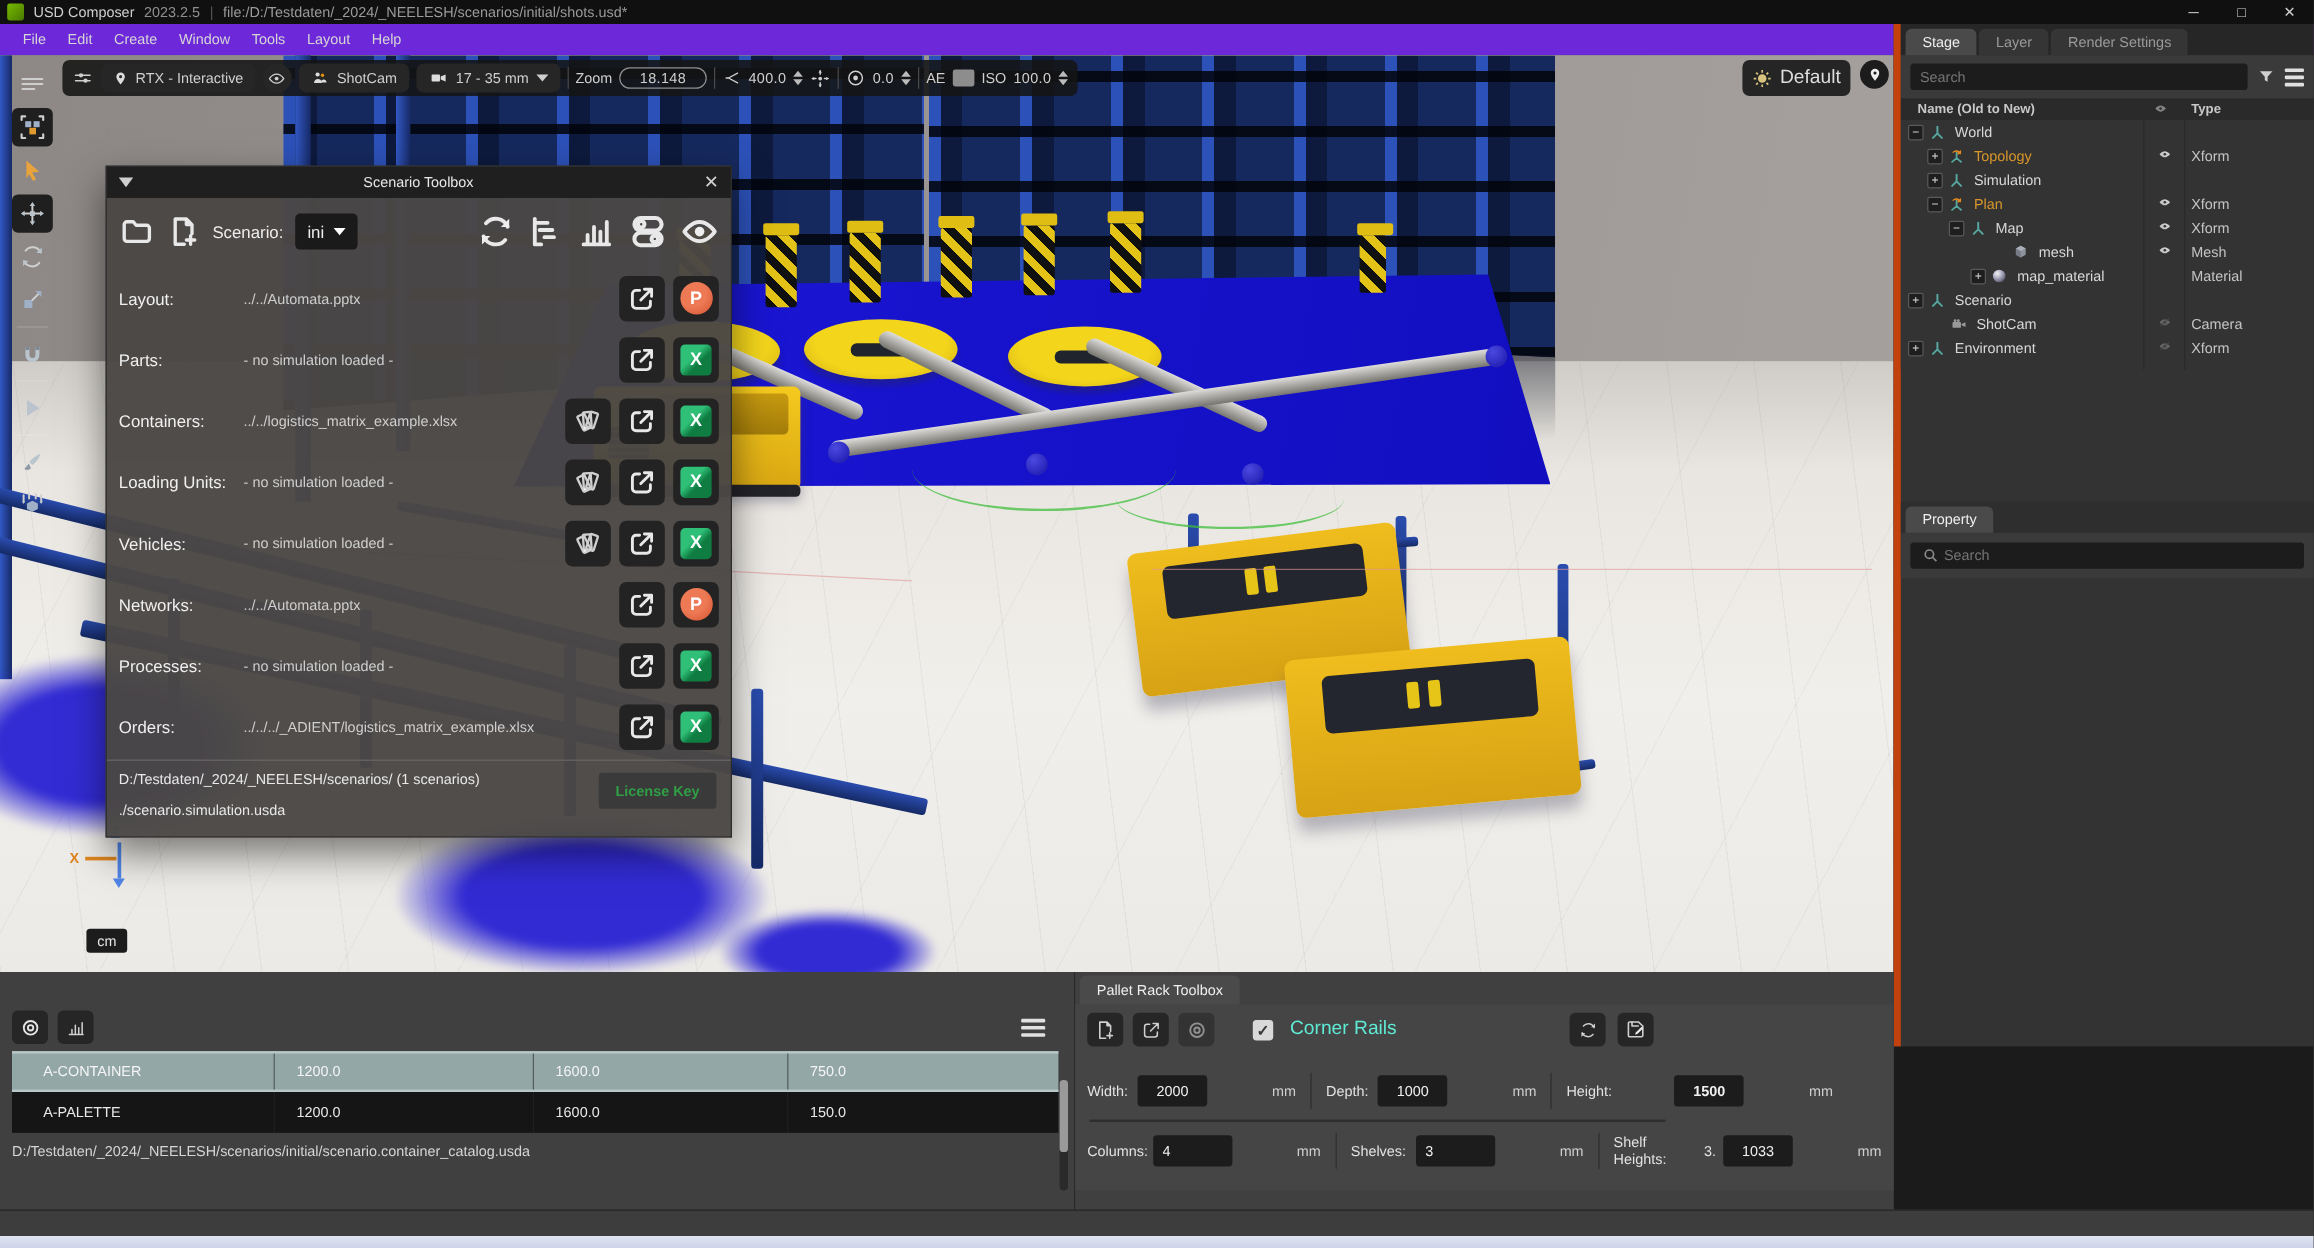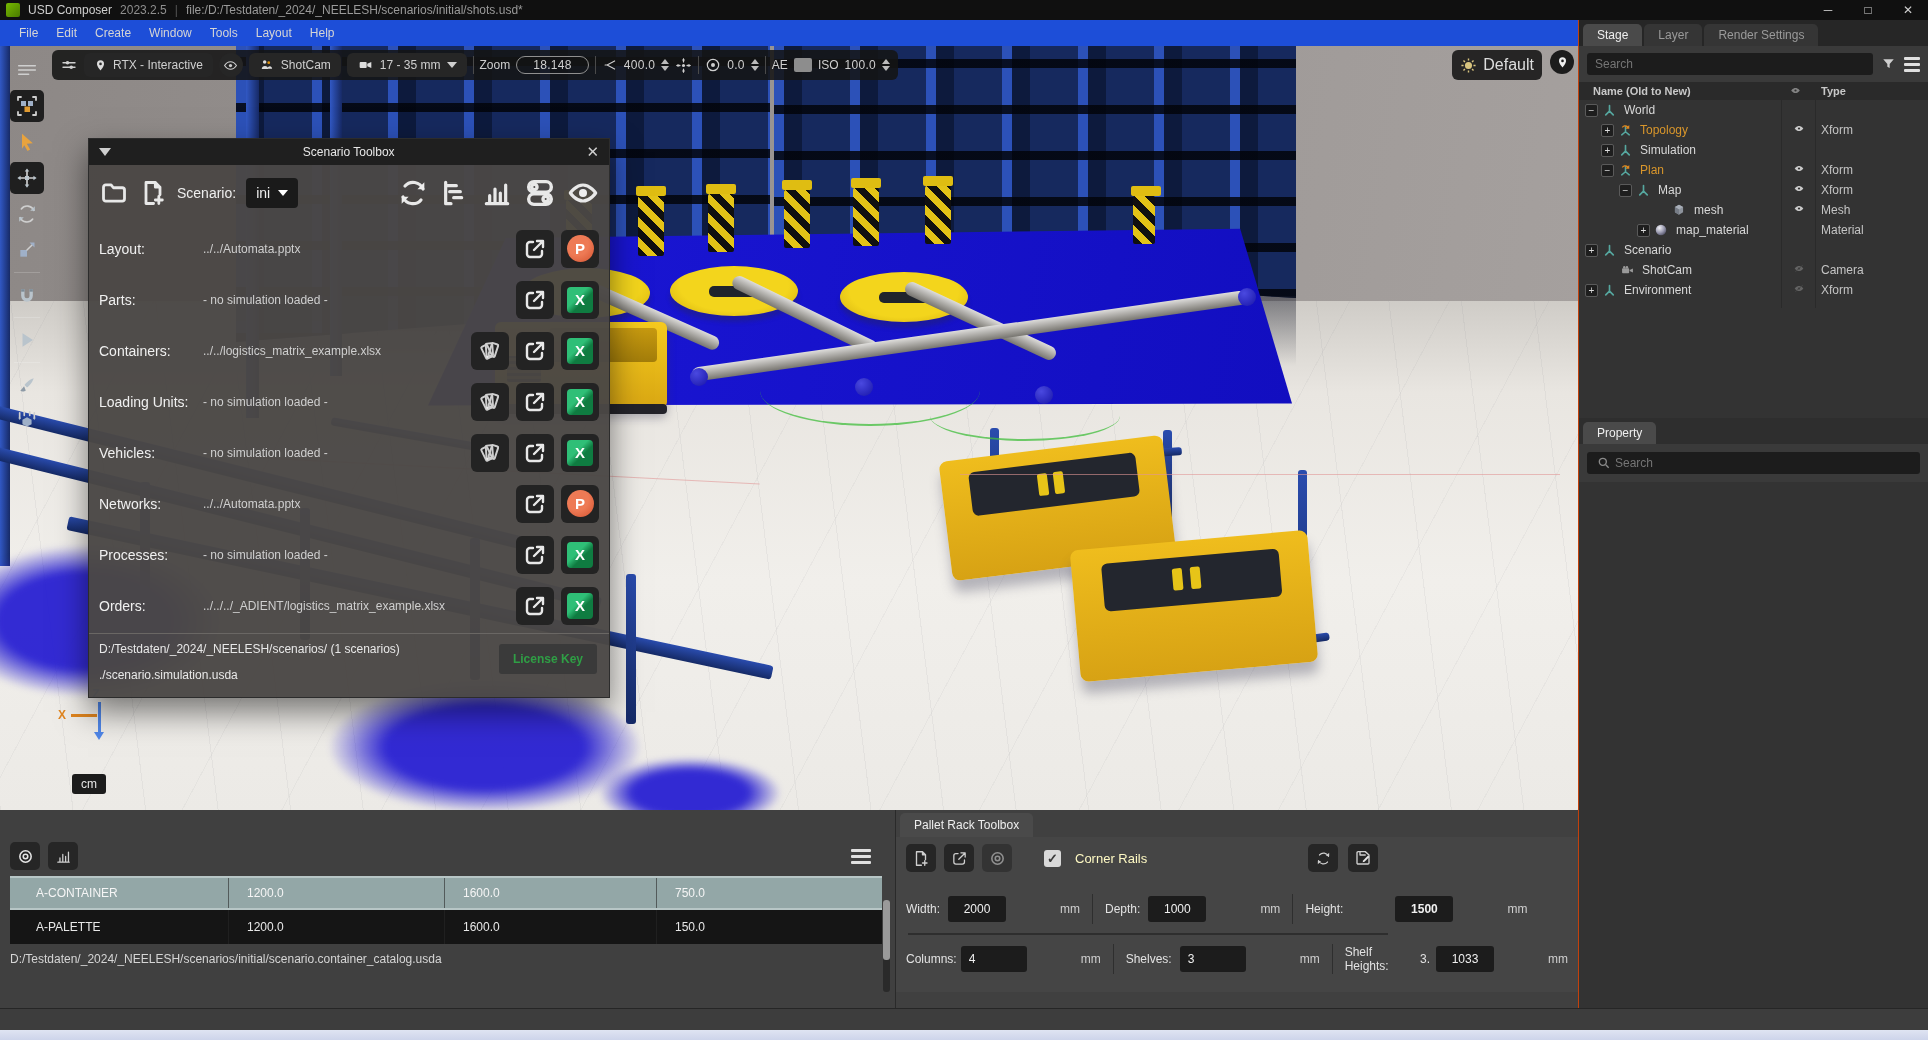--- a/index.html
+++ b/index.html
@@ -13,21 +13,21 @@
   
   #titlebar { position:absolute; left:0; top:0; width:1928px; height:20px; background:#101010;
     display:flex; align-items:center; gap:8px; padding-left:6px; font-size:12px; }
   #applogo { width:14px; height:14px; background:linear-gradient(135deg,#76b900,#4a7a00); border-radius:2px; }
   .tb-app { color:#cfcfcf; } .tb-ver { color:#8f8f8f; }
   .tb-sep { color:#555; } .tb-file { color:#9a9a9a; }
   .winbtns { position:absolute; right:0; top:0; height:20px; display:flex; }
   .winbtn { width:40px; height:20px; display:flex; align-items:center; justify-content:center; color:#cfcfcf; font-size:12px; }
 
   
-  #menubar { position:absolute; left:0; top:20px; width:1928px; height:26px; background:#1d4ed8;
+  #menubar { position:absolute; left:0; top:20px; width:1928px; height:26px; background:#6d28d9;
     display:flex; align-items:center; padding-left:10px; font-size:12px; color:#d5d5d5; }
   .menu-item { padding:0 9px; }
   #liveCluster { position:absolute; right:8px; top:2px; display:flex; align-items:center; gap:6px; font-size:12px; }
   #liveBadge { background:#6e6e6e; border-radius:3px; padding:2px 8px; display:flex; gap:5px; align-items:center; color:#fff; font-weight:bold; }
   #liveBolt { color:#f4e11d; } 
   #liveDrop { background:#6e6e6e; border-radius:3px; width:18px; height:19px; display:flex; align-items:center; justify-content:center; color:#ddd; font-size:9px; }
   .cache-label { color:#cfcfcf; font-weight:bold; } .cache-on { color:#5ecf3f; font-weight:bold; }
 
   
   #viewport { position:absolute; left:0; top:46px; width:1578px; height:764px; overflow:hidden; background:#939291; }
@@ -113,21 +113,21 @@
   .sp-row-label { width:92px; font-size:14px; color:#f0f0f0; }
   .sp-row-value { flex:1; font-size:12px; color:#cfcfcf; padding-left:12px; }
   .sp-btn { width:38px; height:38px; background:#232323; border-radius:6px; display:flex; align-items:center; justify-content:center; margin-left:7px; }
   .xls { width:26px; height:26px; border-radius:4px; background:linear-gradient(135deg,#2fbf77 0 40%,#0f7c41 60%); color:#fff; font-weight:bold; font-size:15px; display:flex; align-items:center; justify-content:center; }
   .ppt { width:27px; height:27px; border-radius:50%; background:radial-gradient(circle at 38% 35%,#ee7a55 45%,#d35230); color:#fff; font-weight:bold; font-size:15px; display:flex; align-items:center; justify-content:center; }
   #sp-footer { border-top:1px solid #6a6764; padding:8px 10px 6px 10px; position:relative; }
   .sp-foot-line { font-size:12px; color:#e8e8e8; margin-bottom:12px; }
   #licenseBtn { position:absolute; right:12px; top:10px; background:#3a3a3a; color:#2f9e45; font-size:12px; font-weight:bold; padding:8px 14px; border-radius:3px; }
 
   
-  #rightpanel { position:absolute; left:1578px; top:20px; width:350px; height:1020px; background:#333; border-left:1px solid #c2410c; }
+  #rightpanel { position:absolute; left:1578px; top:20px; width:350px; height:852px; background:#333; border-left:6px solid #c2410c; }
   .rp-tabs { display:flex; background:#262626; height:26px; align-items:flex-end; gap:2px; padding:3px 4px 0 4px; }
   .rp-tab { background:#353535; color:#9a9a9a; font-size:12px; padding:4px 14px; border-radius:5px 5px 0 0; }
   .rp-tab.active { background:#4a4a4a; color:#eee; }
   #stage-search-row { display:flex; align-items:center; gap:8px; padding:7px 8px; background:#3a3a3a; }
   .searchbox { flex:1; background:#1c1c1c; border:none; color:#bbb; font-size:12px; height:22px; border-radius:3px; padding:0 8px; font-family:"Liberation Sans",sans-serif; }
   .stage-cols { position:relative; height:18px; background:#2a2a2a; font-size:11px; color:#c8c8c8; }
   .stage-cols .c-name { position:absolute; left:14px; top:3px; font-weight:bold; }
   .stage-cols .c-type { position:absolute; left:242px; top:3px; font-weight:bold; }
   .stage-cols .c-eye { position:absolute; left:210px; top:3px; opacity:.8; }
   #stage-tree { position:relative; background:#333; height:208px; }
@@ -165,21 +165,21 @@
   .cm-cell { padding-left:18px; border-left:1px solid rgba(40,40,40,.6); height:100%; display:flex; align-items:center; }
   .cm-cell:first-child { border-left:none; padding-left:26px; }
   #cm-scroll { position:absolute; right:-8px; top:24px; width:7px; height:92px; background:#2a2a2a; border-radius:3px; }
   #cm-scroll i { display:block; width:7px; height:60px; background:#9a9a9a; border-radius:3px; }
   #cm-path { font-size:12px; color:#d5d5d5; padding:8px 10px; }
 
   #pr-panel { position:absolute; left:895px; top:0; width:683px; height:198px; background:#404040; border-left:1px solid #2a2a2a; }
   #pr-tab { background:#4a4a4a; color:#eee; display:inline-block; font-size:12px; padding:5px 14px; border-radius:5px 5px 0 0; margin:3px 0 0 4px; }
   #pr-toolbar { height:42px; display:flex; align-items:center; gap:8px; padding:0 10px; background:#454545; }
   .checkbox { width:17px; height:17px; background:#d9d9d9; border-radius:3px; color:#3a3a3a; font-weight:bold; font-size:13px; display:flex; align-items:center; justify-content:center; }
-  .pr-check-label { font-size:13px; color:#fef9c3; margin-left:6px; }
+  .pr-check-label { font-size:16px; color:#5eead4; margin-left:6px; }
   .pr-gap { flex:1; }
   .pr-fields { padding:10px 10px 0 10px; background:#454545; height:113px; }
   .pr-frow { display:flex; align-items:center; height:40px; }
   .pr-group { display:flex; align-items:center; }
   .pr-lab { font-size:12px; color:#e2e2e2; }
   .pr-input { width:58px; height:26px; background:#1c1c1c; border:none; border-radius:3px; color:#f0f0f0; text-align:center; font-size:12px; margin:0 8px; font-family:"Liberation Sans",sans-serif; }
   .pr-unit { font-size:12px; color:#cfcfcf;padding-left:46px; }
   .pr-vdiv { width:1px; height:30px; background:#2e2e2e; margin:0 12px; }
   .pr-hdiv { height:2px; background:#2e2e2e; margin:4px 2px; width:480px; }
   .pr-prefix { font-size:12px; color:#e2e2e2; margin-left:6px; }

